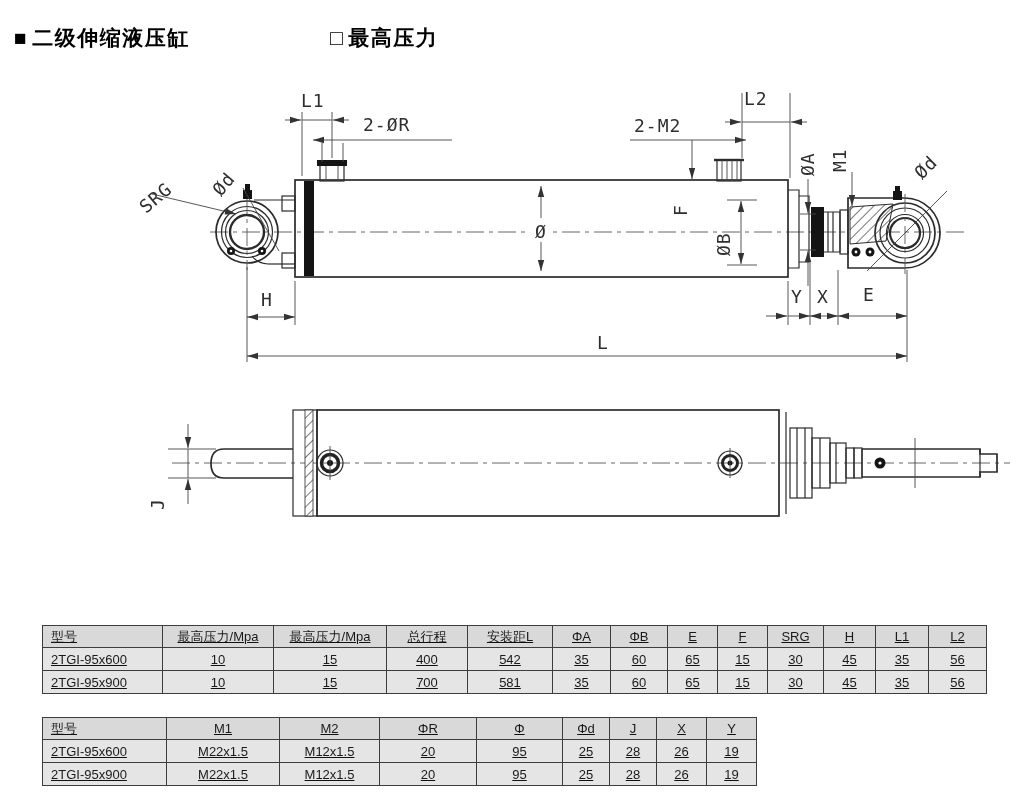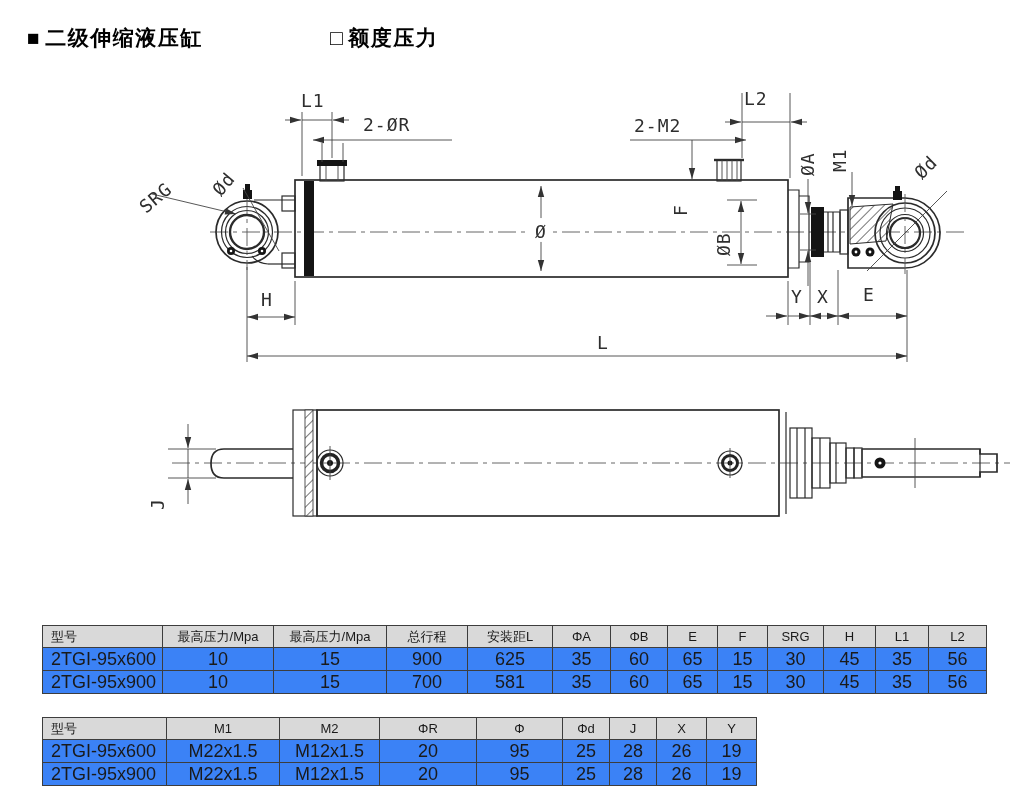--- a/index.html
+++ b/index.html
@@ -3,45 +3,45 @@
 <meta charset="utf-8">
 <style>
   html,body{margin:0;padding:0;}
   body{
     width:1024px;height:804px;position:relative;background:#ffffff;
     font-family:"Liberation Sans",sans-serif;color:#111;overflow:hidden;
   }
   .page{position:absolute;inset:0;background:#fff;}
   .title{position:absolute;top:24px;font-weight:bold;font-size:21px;color:#000;
          letter-spacing:1.5px;white-space:nowrap;}
-  #titleL{left:27px;}
+  #titleL{left:14px;}
   #titleR{left:330px;}
   .title .marker{margin-right:4px;}
   svg.drawing{position:absolute;left:0;top:0;}
   .lbl{font-family:"DejaVu Sans Mono",monospace;font-size:18px;fill:#2e2e2e;letter-spacing:1px;}
-  table{position:absolute;border-collapse:collapse;table-layout:fixed;background:#3b82f6;
-        border:1.5px solid #333;}
+  table{position:absolute;border-collapse:collapse;table-layout:fixed;background:#e5e5e5;
+        border:1.5px solid #333;text-decoration:underline;}
   #table1{left:42px;top:625px;width:944px;}
   #table2{left:42px;top:717px;width:714px;}
   th,td{border:1px solid #3d3d3d;text-align:center;padding:0 2px;white-space:nowrap;
         overflow:hidden;font-weight:normal;}
   th{background:#d9d9d9;font-size:13px;height:21px;color:#1a1a1a;}
-  td{font-size:18px;height:22px;color:#1a1a1a;}
+  td{font-size:13px;height:22px;color:#1a1a1a;}
   th:first-child,td:first-child{text-align:left;padding-left:8px;}
 </style>
 </head>
 <body>
 
 <div class="page">
 
   <div class="title" id="titleL">
     <span class="marker">■</span><span>二级伸缩液压缸</span>
   </div>
   <div class="title" id="titleR">
-    <span class="marker">□</span><span>额度压力</span>
+    <span class="marker">□</span><span>最高压力</span>
   </div>
 
   <svg class="drawing" width="1024" height="804" viewBox="0 0 1024 804">
     <defs>
       <marker id="ar" markerWidth="13" markerHeight="9" refX="11.5" refY="4" orient="auto-start-reverse" markerUnits="userSpaceOnUse">
         <path d="M0.5,0.8 L11.5,4 L0.5,7.2 Z" fill="#333"></path>
       </marker>
       <pattern id="hatch" width="7" height="7" patternUnits="userSpaceOnUse" patternTransform="rotate(45)">
         <rect width="7" height="7" fill="#ffffff"></rect>
         <line x1="0" y1="0" x2="0" y2="7" stroke="#555" stroke-width="1.6"></line>
@@ -284,22 +284,22 @@
           <th>H</th>
           <th>L1</th>
           <th>L2</th>
         </tr>
       </thead>
       <tbody>
         <tr>
           <td>2TGI-95x600</td>
           <td>10</td>
           <td>15</td>
-          <td>900</td>
-          <td>625</td>
+          <td>400</td>
+          <td>542</td>
           <td>35</td>
           <td>60</td>
           <td>65</td>
           <td>15</td>
           <td>30</td>
           <td>45</td>
           <td>35</td>
           <td>56</td>
         </tr>
         <tr>

